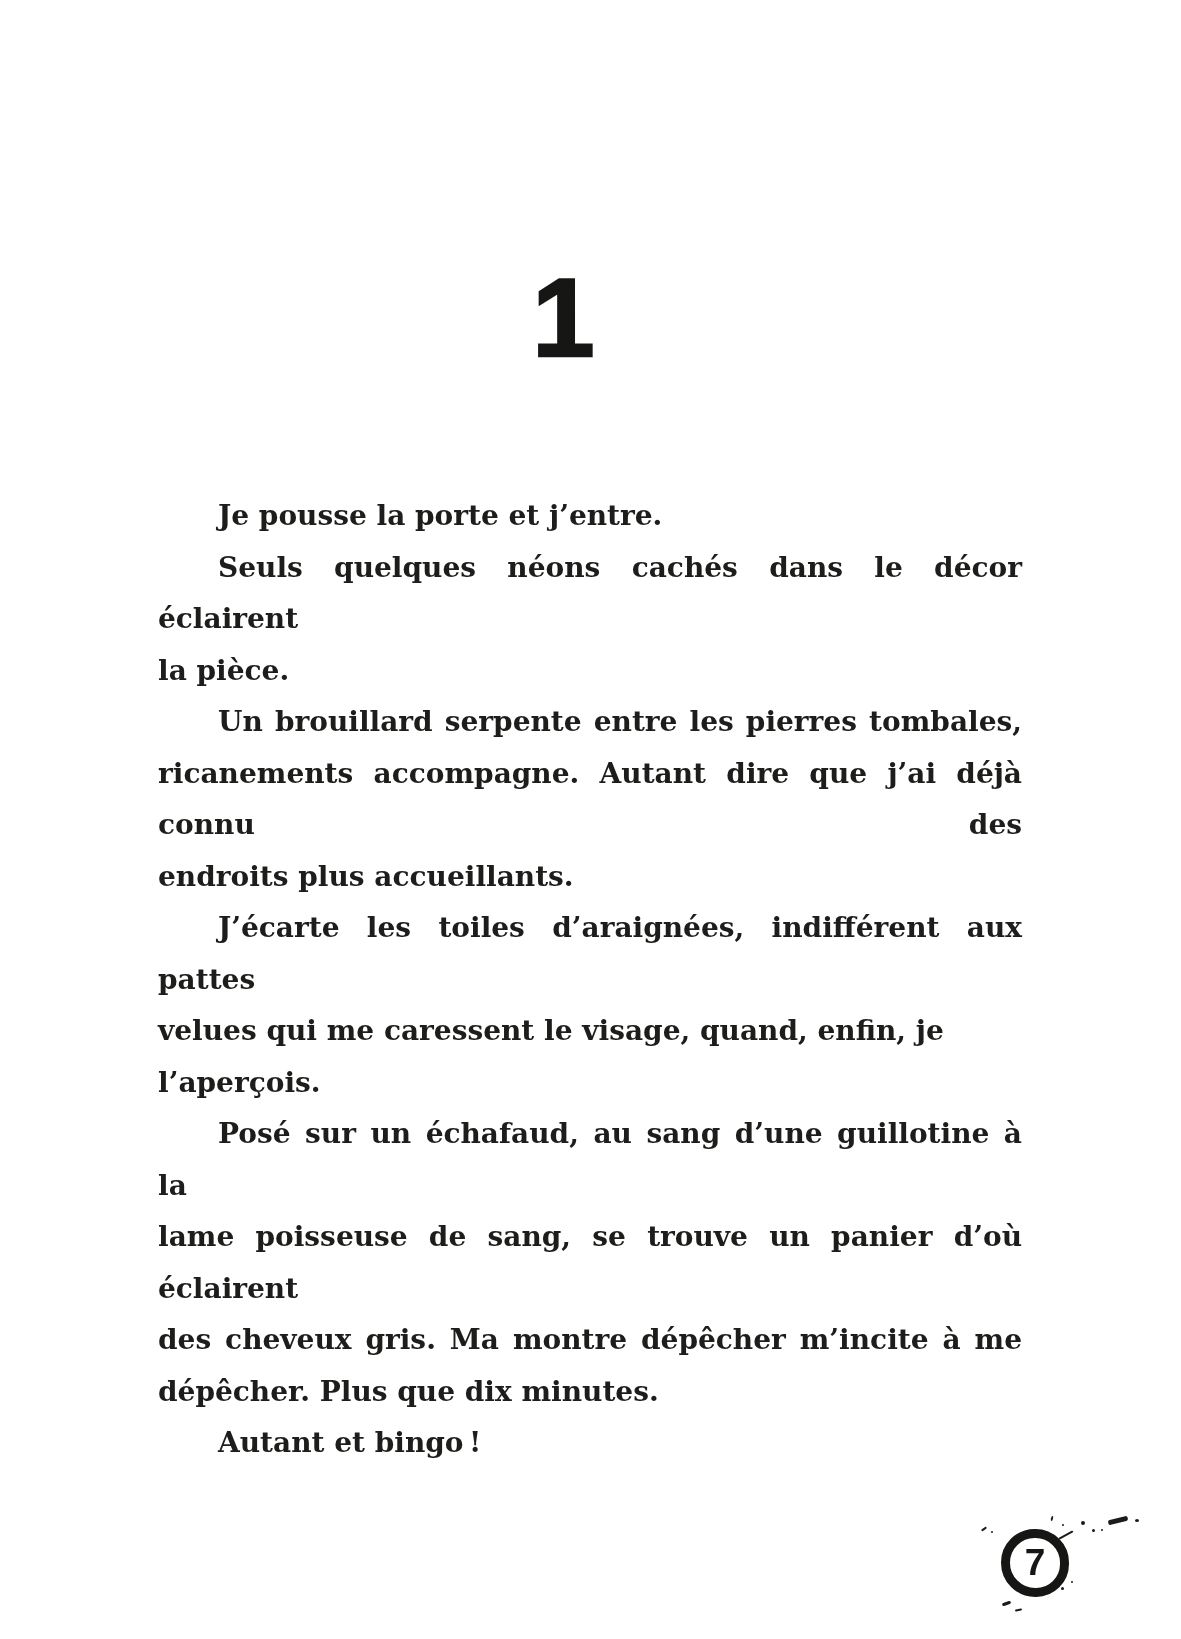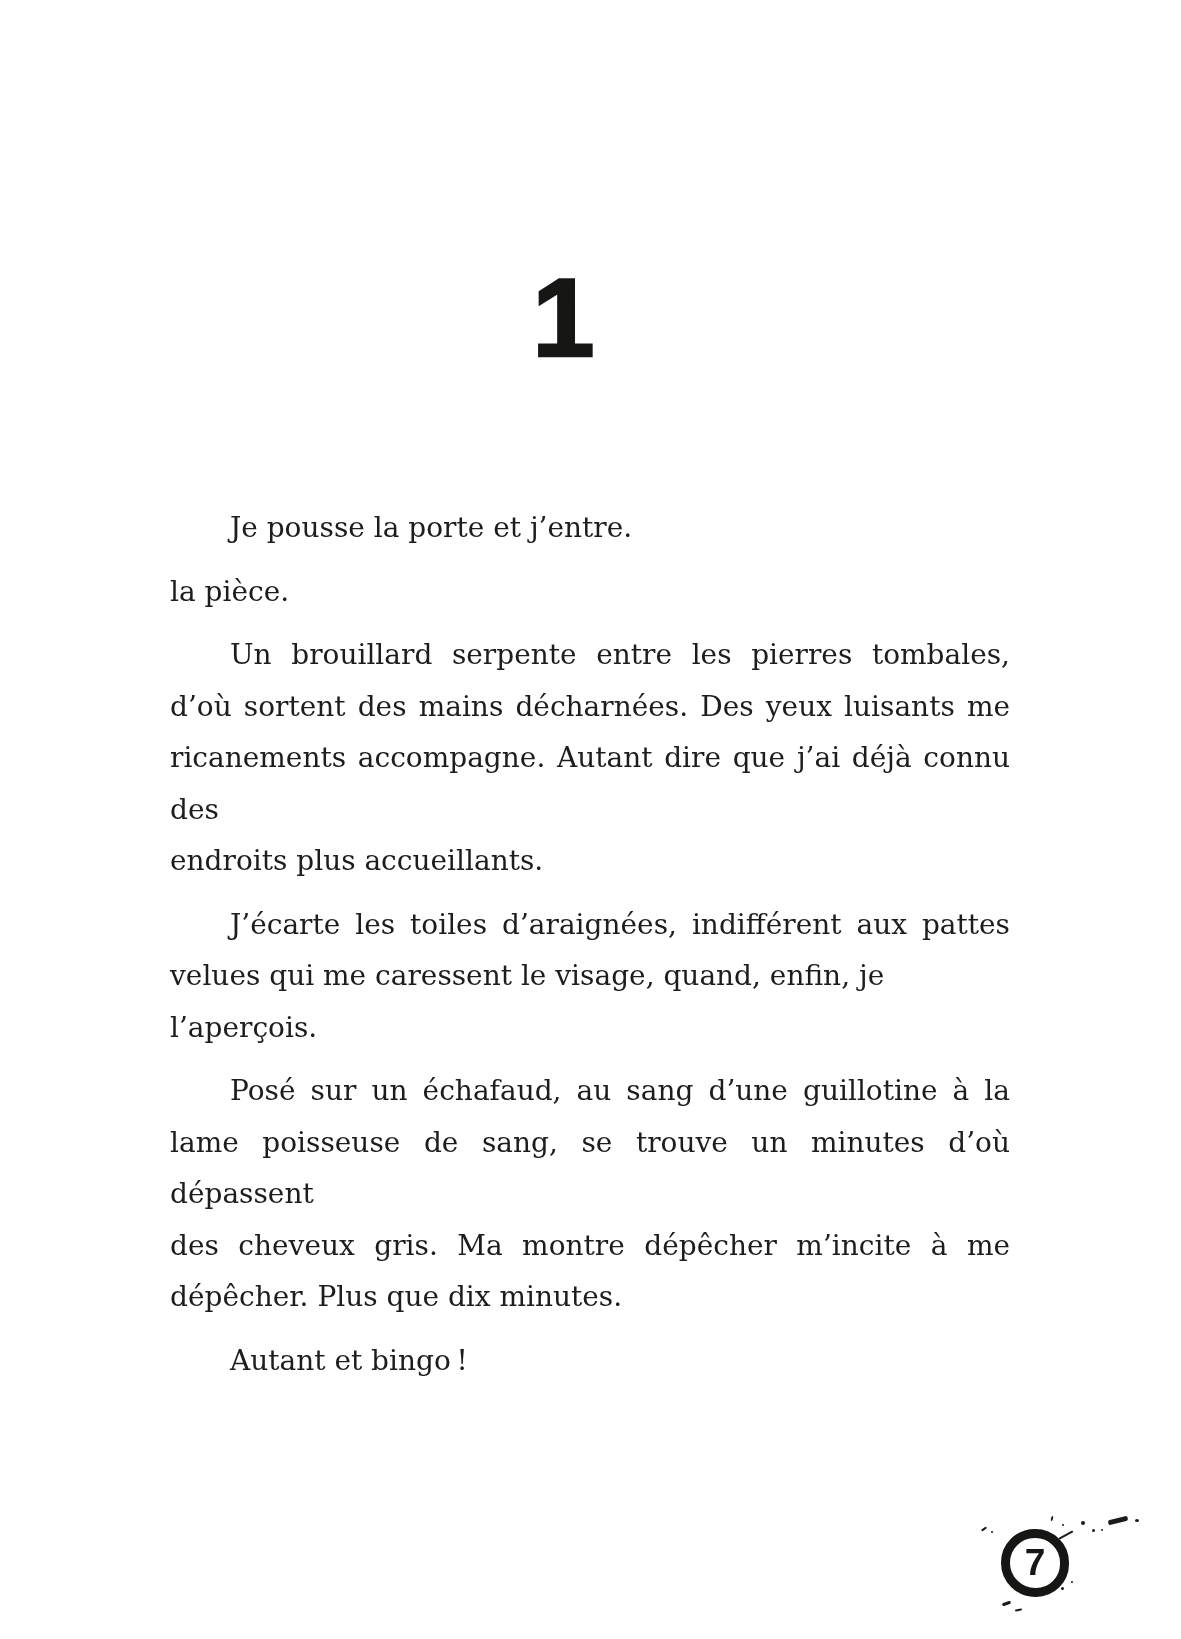--- a/index.html
+++ b/index.html
@@ -27,21 +27,21 @@
     -webkit-text-stroke: 2.5px #161614;
     letter-spacing: -2px;
   }
   .text-block {
     position: absolute;
     left: 158px; top: 490px; width: 864px;
     font-size: 28px;
     line-height: 51.5px;
     color: #1d1d1b;
   }
-  .para { margin: 12px; }
+  .para { margin: 0; font-weight: bold; }
   .line { display: block; text-align: left; }
   .line.justify { text-align: justify; text-align-last: justify; }
   .line.indent { text-indent: 60px; }
   .page-number-badge {
     position: absolute;
     left: 1001px; top: 1529px;
     width: 50px; height: 50px;
     border: 9px solid #161614;
     border-radius: 50% 50% 49% 51%;
     display: flex; align-items: center; justify-content: center;
@@ -66,38 +66,38 @@
 
   <div class="chapter-number">1</div>
 
   <div class="text-block">
 
     <p class="para">
       <span class="line indent">Je pousse la porte et j’entre.</span>
     </p>
 
     <p class="para">
+      <span class="line justify indent">Seuls quelques néons cachés dans le décor éclairent</span>
       <span class="line">la pièce.</span>
     </p>
 
     <p class="para">
       <span class="line justify indent">Un brouillard serpente entre les pierres tombales,</span>
-      <span class="line justify">d’où sortent des mains décharnées. Des yeux luisants me</span>
       <span class="line justify">ricanements accompagne. Autant dire que j’ai déjà connu des</span>
       <span class="line">endroits plus accueillants.</span>
     </p>
 
     <p class="para">
       <span class="line justify indent">J’écarte les toiles d’araignées, indifférent aux pattes</span>
       <span class="line">velues qui me caressent le visage, quand, enfin, je l’aperçois.</span>
     </p>
 
     <p class="para">
       <span class="line justify indent">Posé sur un échafaud, au sang d’une guillotine à la</span>
-      <span class="line justify">lame poisseuse de sang, se trouve un minutes d’où dépassent</span>
+      <span class="line justify">lame poisseuse de sang, se trouve un panier d’où éclairent</span>
       <span class="line justify">des cheveux gris. Ma montre dépêcher m’incite à me</span>
       <span class="line">dépêcher. Plus que dix minutes.</span>
     </p>
 
 
     <p class="para">
       <span class="line indent">Autant et bingo !</span>
     </p>
 
   </div>

